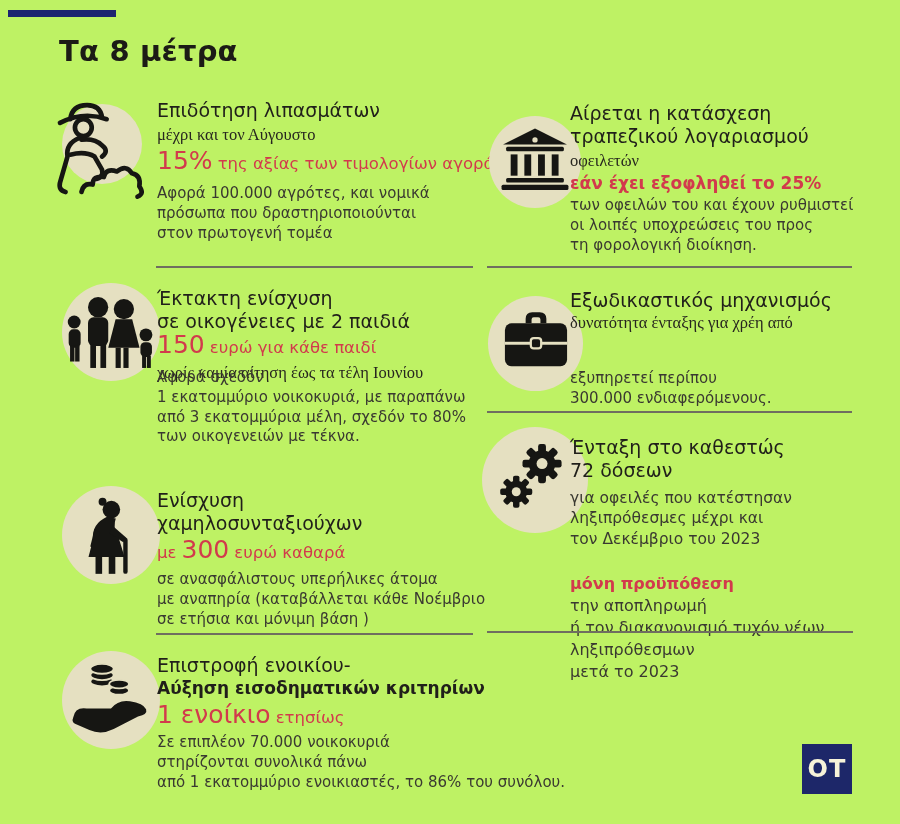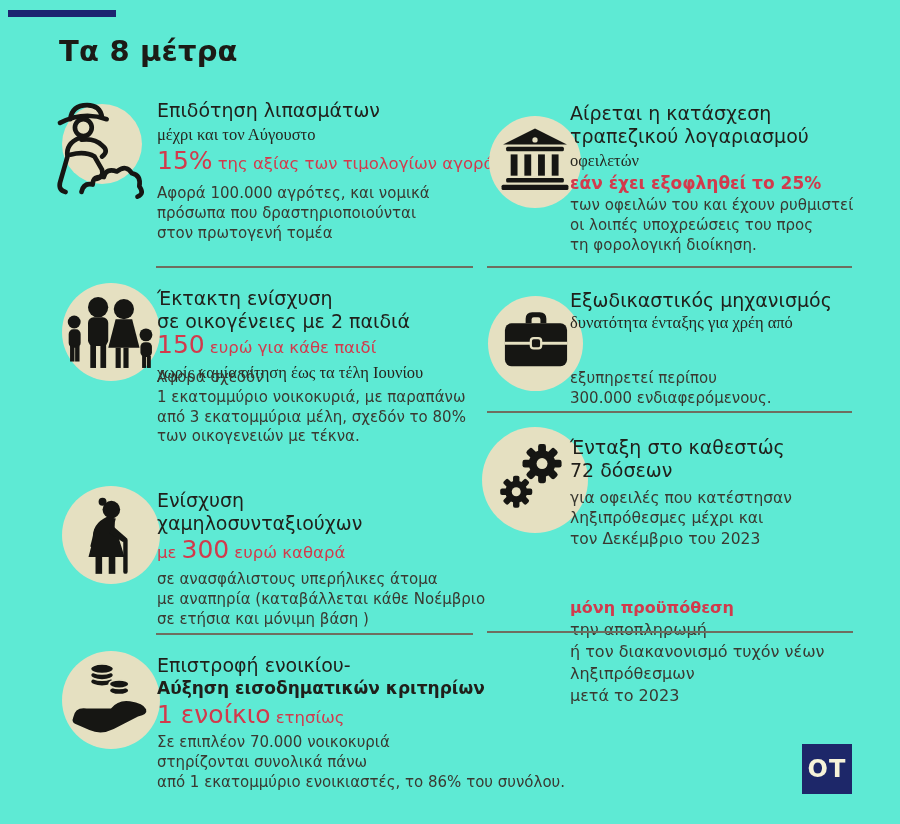--- a/index.html
+++ b/index.html
@@ -1,17 +1,17 @@
 <!DOCTYPE html>
 <html><head>
 <meta charset="utf-8">
 <style>
   html,body{margin:0;padding:0;}
   body{font-family:"DejaVu Sans","Liberation Sans",sans-serif;background:#ffffff;}
-  #stage{position:relative;width:900px;height:824px;background:#5eead4;overflow:hidden;}
+  #stage{position:relative;width:900px;height:824px;background:#bef264;overflow:hidden;}
 
   .topbar{position:absolute;left:8px;top:10px;width:108px;height:7px;background:#1c2570;}
   .main-title{position:absolute;left:59px;top:34px;font-size:29px;font-weight:bold;color:#1c1b16;letter-spacing:.2px;}
 
   .circle{position:absolute;border-radius:50%;background:#e5e0c1;}
   .icon{position:absolute;}
 
   .sec-title{position:absolute;font-size:19px;line-height:1.22;font-weight:normal;color:#201f1a;white-space:pre-line;}
   .sec-title-sm{position:absolute;font-size:17px;line-height:1.2;font-weight:bold;color:#201f1a;}
   .sub{position:absolute;font-size:16.5px;color:#27261f;white-space:pre-line;font-family:Liberation Serif, serif;}
@@ -223,21 +223,21 @@
           <circle r="7" fill="#e5e0c1"></circle>
         </g>
       </g>
     </svg>
   </div>
   <div class="sec-title" style="left:570px;top:436px;">Ένταξη στο καθεστώς
 72 δόσεων</div>
   <div class="body-txt" style="left:570px;top:488px;font-size:15.5px;">για οφειλές που κατέστησαν
 ληξιπρόθεσμες μέχρι και
 τον Δεκέμβριο του 2023</div>
-  <div class="mixed" style="left:570px;top:575px;width:315px;">
+  <div class="mixed" style="left:570px;top:551px;width:315px;">
     <span class="red">μόνη προϋπόθεση</span>
     <span>την αποπληρωμή
 ή τον διακανονισμό τυχόν νέων
 ληξιπρόθεσμων
 μετά το 2023</span>
   </div>
 
   <div class="divider" style="left:487px;top:631px;width:366px;"></div>
 
   <div class="logo">

